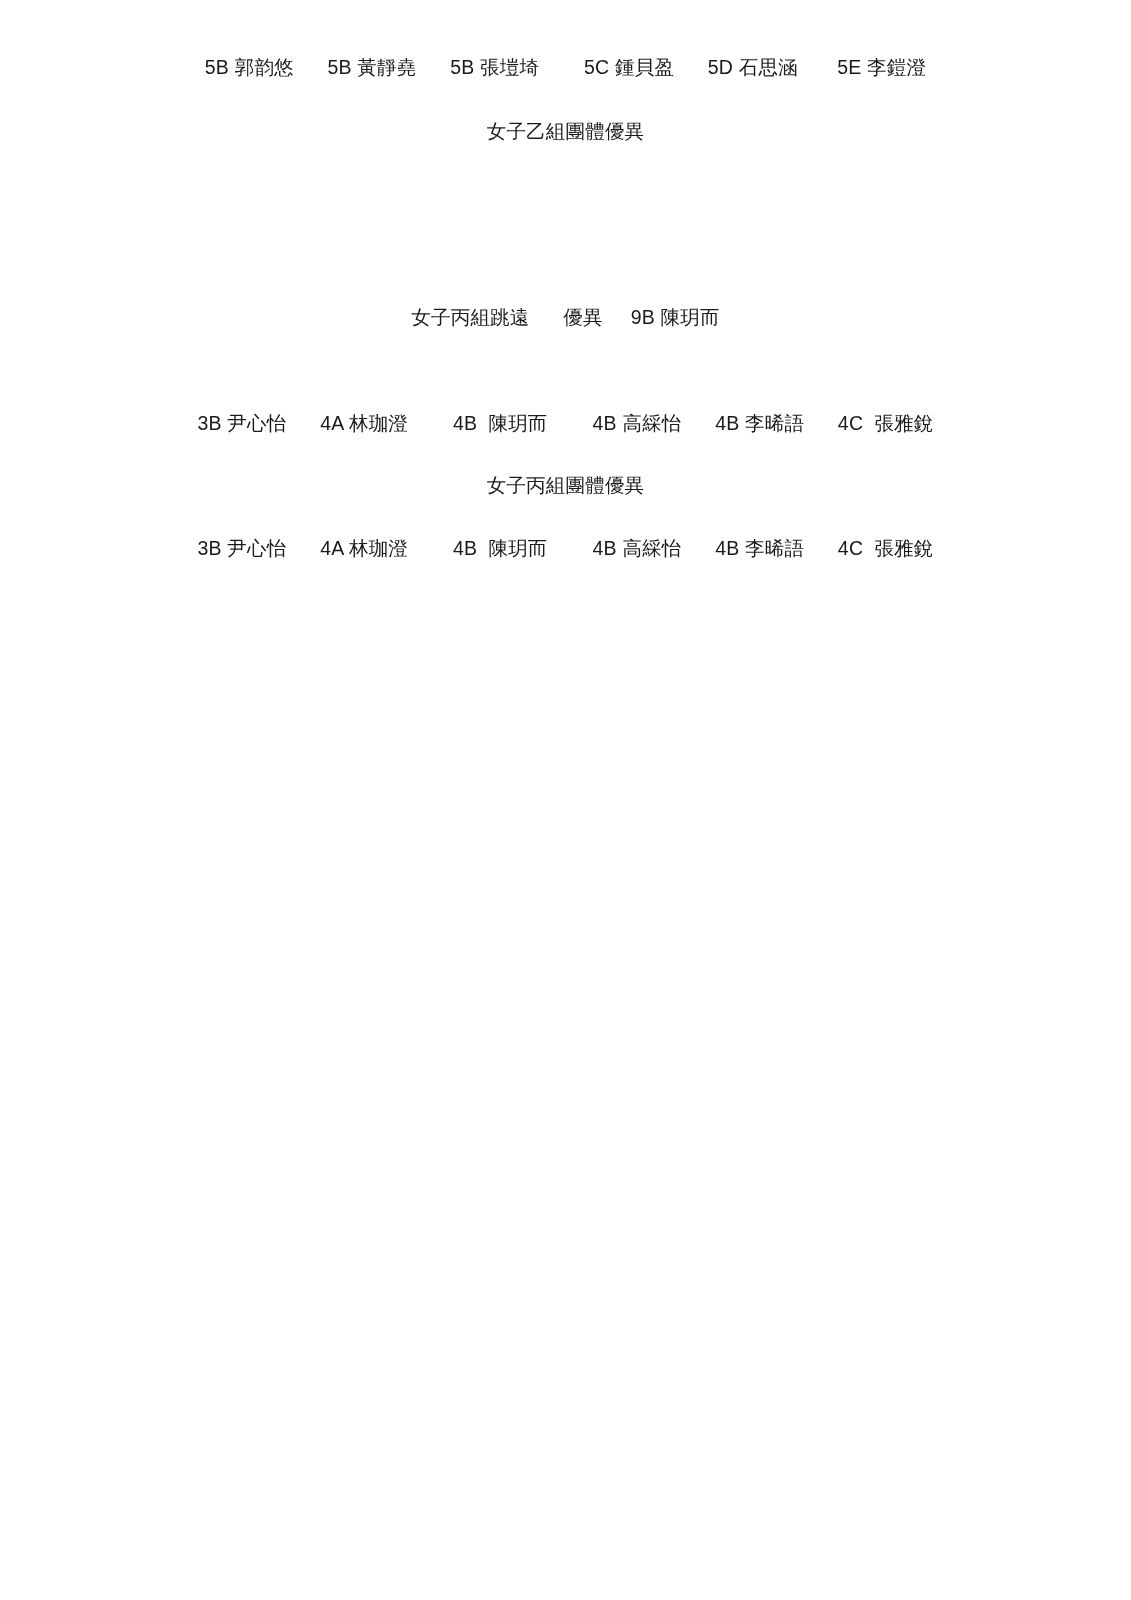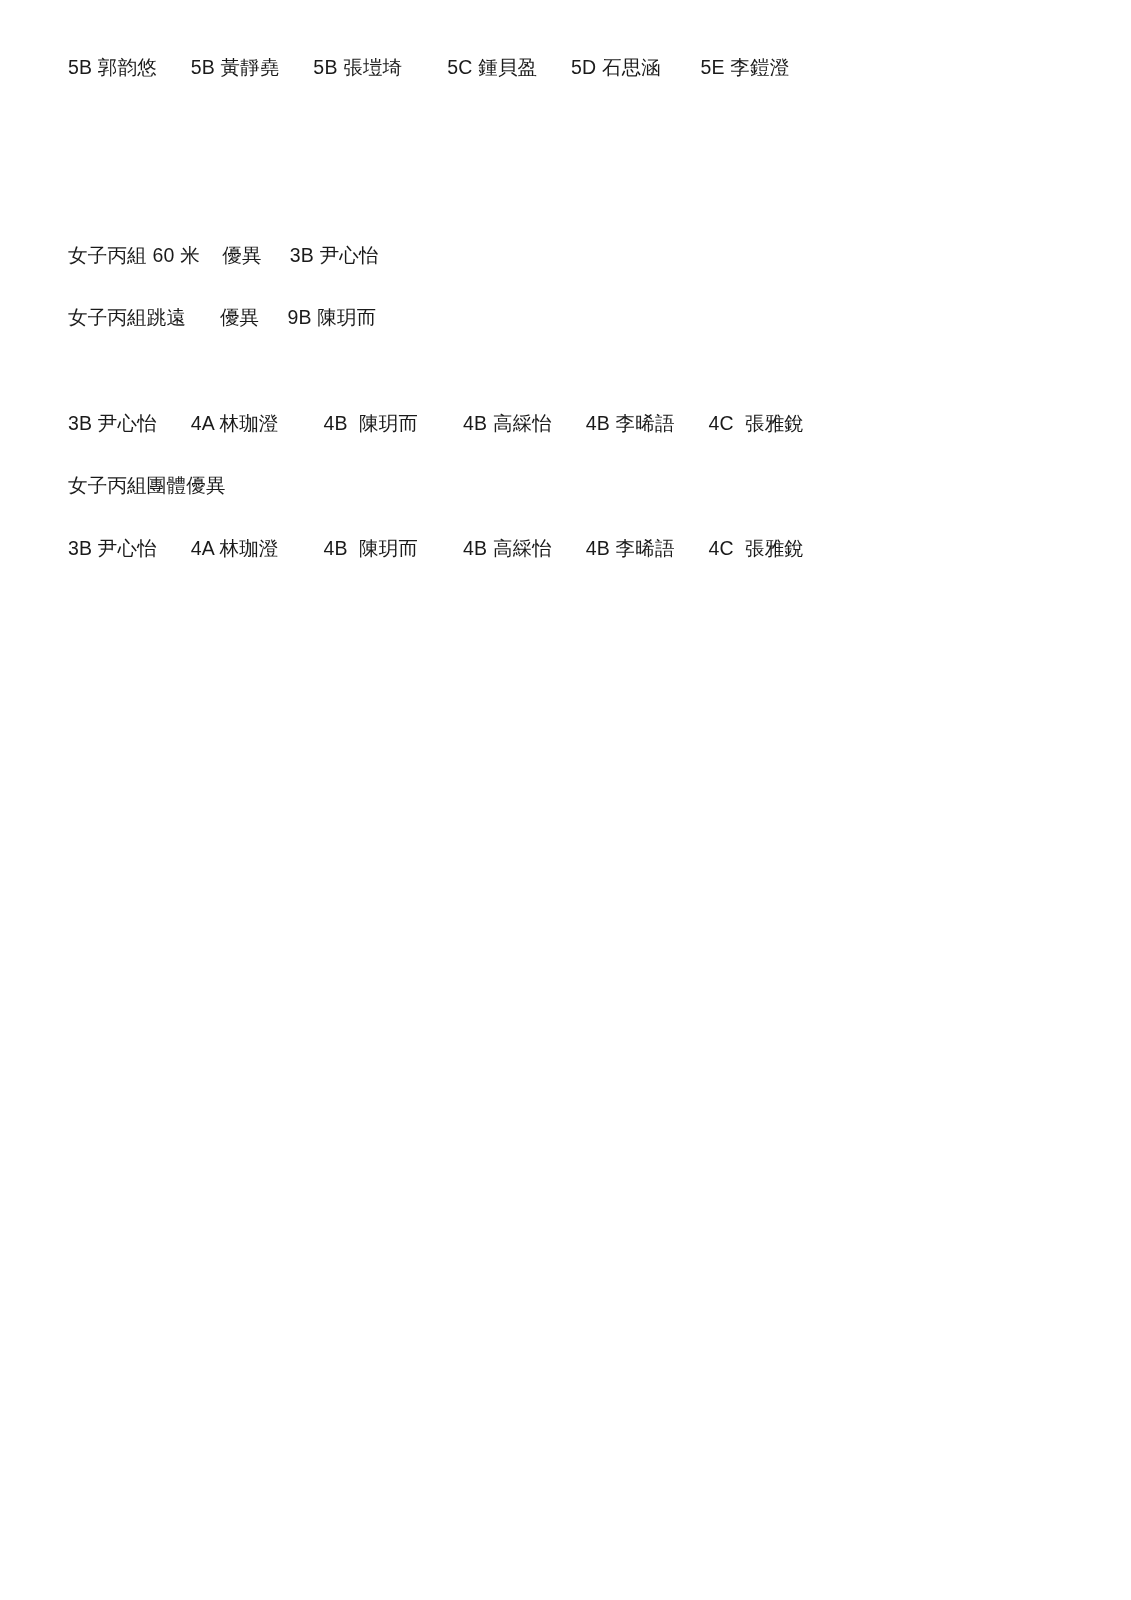--- a/index.html
+++ b/index.html
@@ -14,20 +14,21 @@
     color: #0a0a0a;
     position: relative;
     overflow: hidden;
   }
   .page {
     box-sizing: border-box;
     width: 1131px;
     min-height: 1600px;
     padding: 58px 68px 0 68px;
     background: #ffffff;
+    text-align: center;
   }
   .doc-line {
     font-size: 19.5px;
     line-height: 1.0;
     white-space: pre;
     margin: 0;
     padding: 0;
     color: #1a1a1a;
     letter-spacing: 0.2px;
   }
@@ -45,28 +46,28 @@
   }
 </style>
 </head>
 <body>
 
 <div class="page">
 
   <div class="doc-line">5B 郭韵悠      5B 黃靜堯      5B 張塏埼        5C 鍾貝盈      5D 石思涵       5E 李鎧澄</div>
   <div class="line-gap"></div>
 
+  <div class="doc-line">女子乙組團體優異</div>
   <div class="line-gap"></div>
 
 
   <div class="spacer-block"></div>
   <div class="doc-line"></div>
   <div class="line-gap-blank"></div>
 
-  <div class="doc-line">女子丙組 60 米    優異     3B 尹心怡</div>
   <div class="line-gap-sm"></div>
 
   <div class="doc-line">女子丙組跳遠      優異     9B 陳玥而</div>
   <div class="line-gap-sm"></div>
 
   <div class="line-gap-sm"></div>
 
   <div class="doc-line">3B 尹心怡      4A 林珈澄        4B  陳玥而        4B 高綵怡      4B 李晞語      4C  張雅銳</div>
   <div class="line-gap-sm"></div>
 

